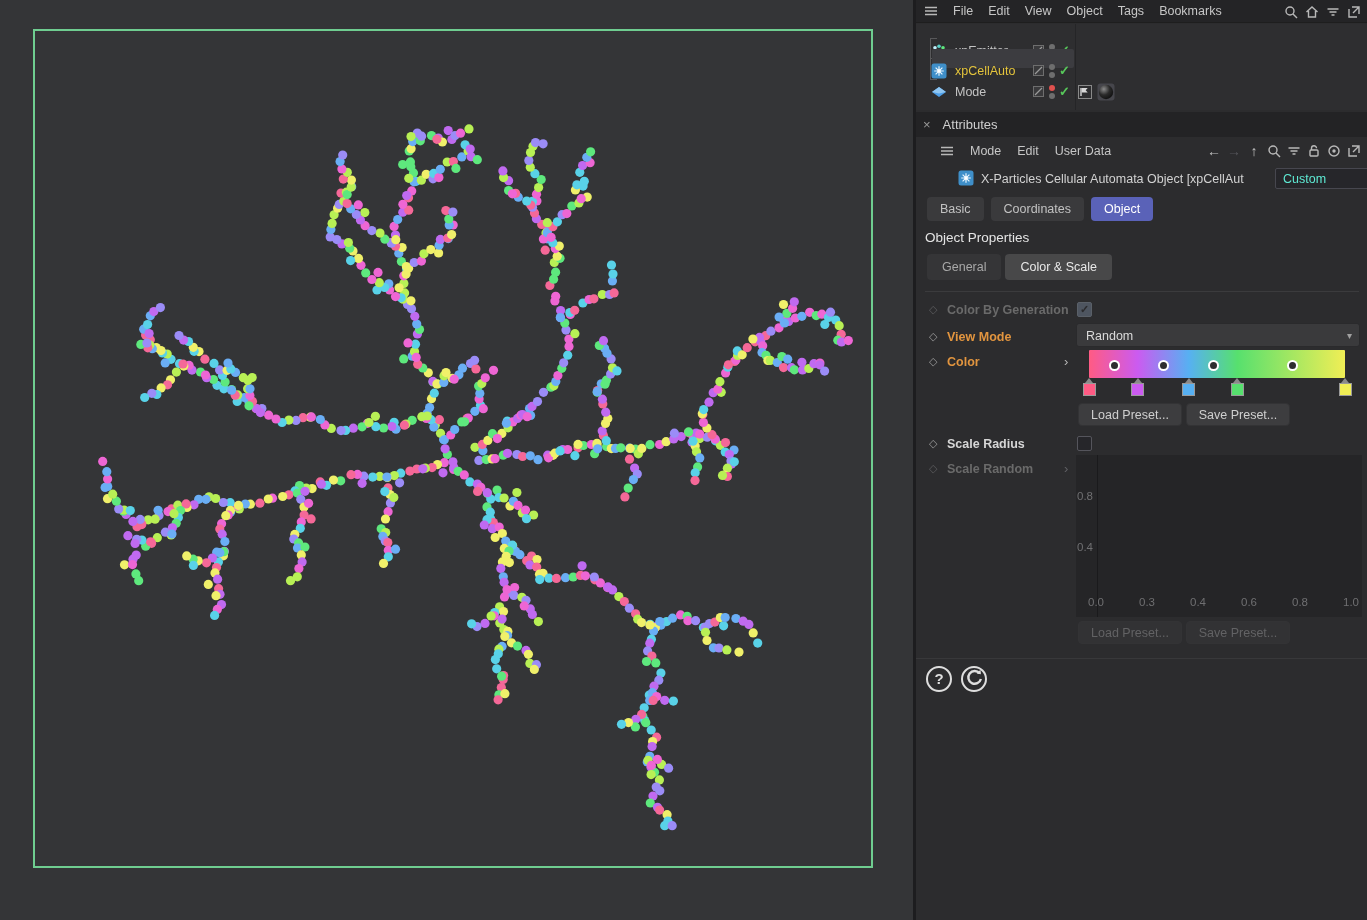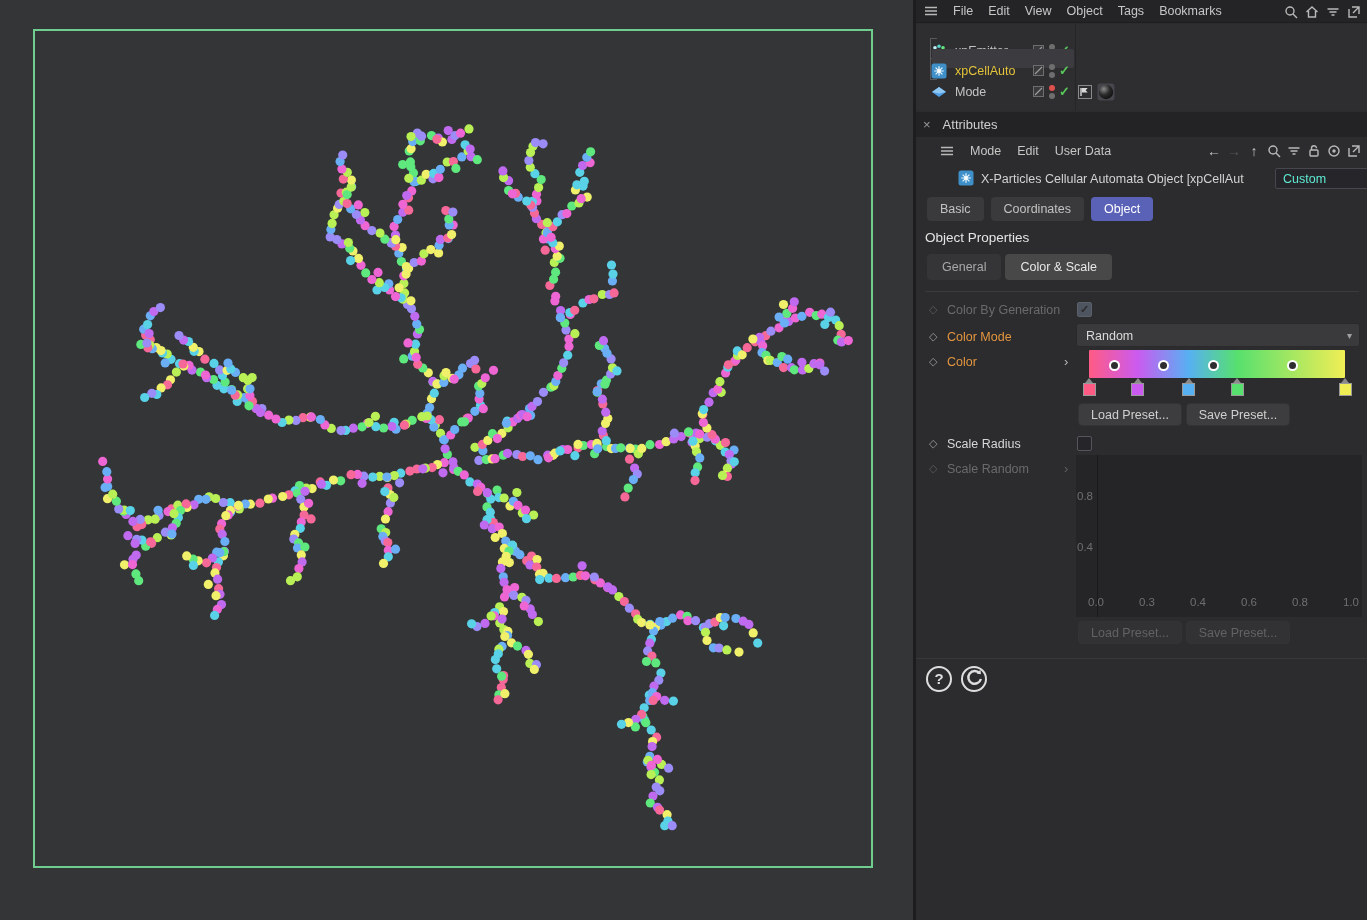--- a/index.html
+++ b/index.html
@@ -50,21 +50,21 @@
   .tab{height:24px;line-height:24px;padding:0 13px;background:#3a3a3c;color:#c2c2c2;border-radius:4px;}
   .tab.active{background:#5a62b8;color:#fff;}
   .op-title{position:absolute;left:9px;top:230px;color:#e4e4e4;font-size:13.5px;}
   .subtabs-row{position:absolute;left:11px;top:254px;display:flex;gap:4px;}
   .subtab{height:26px;line-height:26px;padding:0 15px;background:#353537;color:#a8a8a8;border-radius:4px;}
   .subtab.active{background:#484849;color:#e8e8e8;}
   .hsep{position:absolute;left:9px;top:291px;width:434px;height:1px;background:#3b3b3d;}
   .prop-row{position:absolute;left:0;width:451px;height:18px;}
   .diamond{position:absolute;left:13px;top:1px;color:#9a9a9a;font-size:11px;}
   .diamond.dis{color:#5c5c5e;}
-  .prop-label{position:absolute;left:31px;top:1px;color:#e2953f;}
+  .prop-label{position:absolute;left:31px;top:1px;color:#e2953f;font-weight:bold;}
   .prop-label.white{color:#d6d6d6;}
   .prop-label.dis{color:#6a6a6a;}
   .chevron{position:absolute;left:148px;top:0px;color:#b8b8b8;font-size:13px;}
   .chevron.dis{color:#606064;}
   .checkbox{position:absolute;left:161px;top:0;width:13px;height:13px;border:1px solid #55555c;background:#26262a;border-radius:2px;}
   .checkbox.checked-dis{background:#4e5560;border-color:#5a6068;color:#2b2b2d;font-size:11px;font-weight:bold;text-align:center;line-height:13px;}
   .dropdown{position:absolute;left:160px;top:323px;width:284px;height:24px;background:#3a3a3c;border:1px solid #2a2a2c;border-radius:3px;color:#dadada;line-height:24px;padding-left:9px;box-sizing:border-box;}
   .dd-arrow{position:absolute;right:7px;top:0;color:#a0a0a0;font-size:10px;}
   .grad-bar{position:absolute;left:173px;top:350px;width:256px;height:28px;border-radius:1px;}
   .knot{position:absolute;top:10px;width:7px;height:7px;background:#2e2e30;border:2px solid #fff;border-radius:50%;}
@@ -1229,21 +1229,21 @@
     <div class="hsep"></div>
 
     <div class="prop-row" style="top:302px">
       <span class="diamond dis">◇</span>
       <span class="prop-label dis">Color By Generation</span>
       <span class="checkbox checked-dis">✓</span>
     </div>
 
     <div class="prop-row" style="top:329px">
       <span class="diamond">◇</span>
-      <span class="prop-label">Color Mode</span>
+      <span class="prop-label">View Mode</span>
     </div>
     <div class="dropdown">
       <span>Random</span>
       <span class="dd-arrow">▾</span>
     </div>
 
     <div class="prop-row" style="top:354px">
       <span class="diamond">◇</span>
       <span class="prop-label">Color</span>
       <span class="chevron">›</span>

